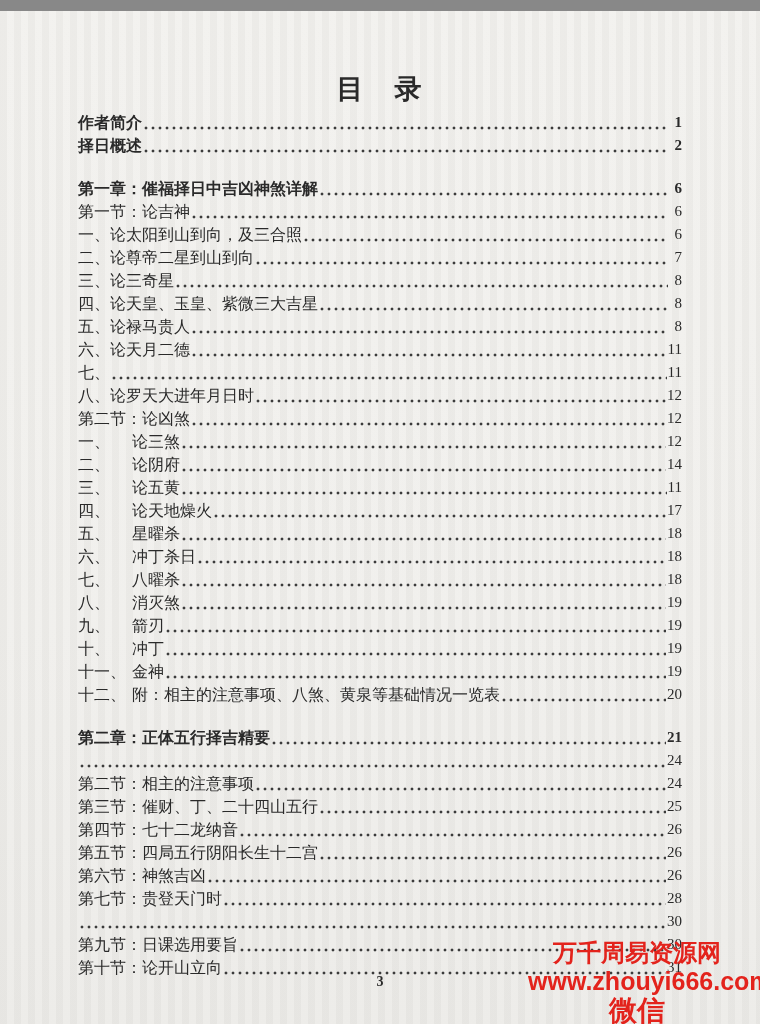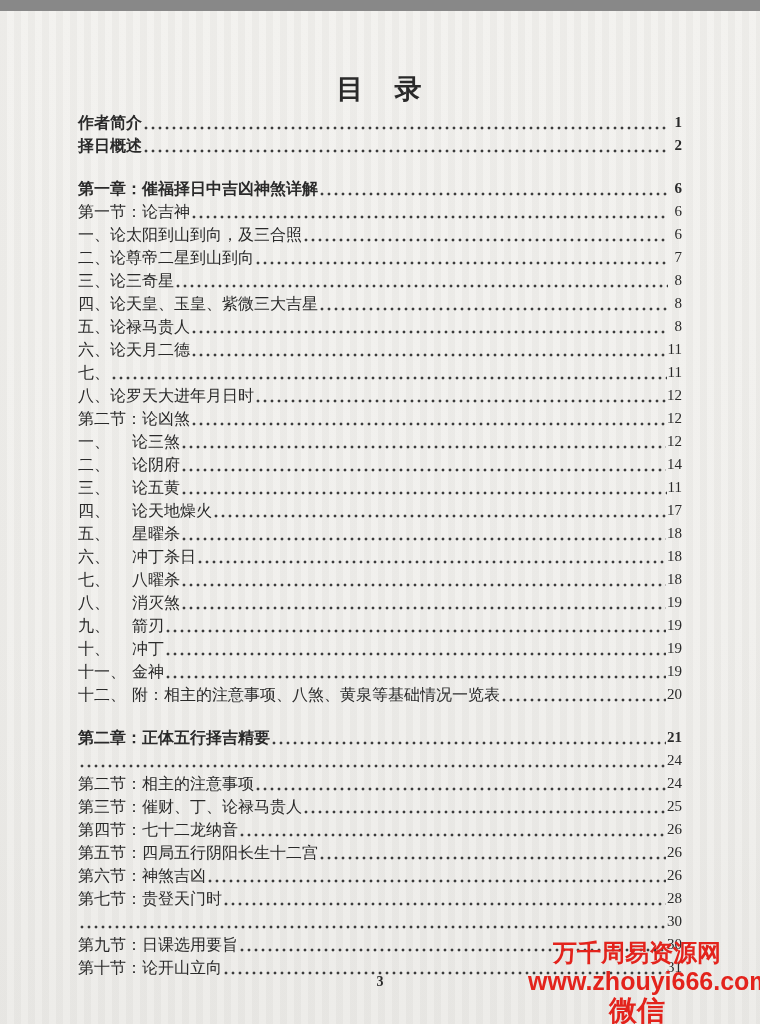--- a/index.html
+++ b/index.html
@@ -230,21 +230,21 @@
       <div class="row section">
         <span class="leader"></span>
         <span class="pg">24</span>
       </div>
       <div class="row section">
         <span class="label">第二节：相主的注意事项</span>
         <span class="leader"></span>
         <span class="pg">24</span>
       </div>
       <div class="row section">
-        <span class="label">第三节：催财、丁、论禄马贵人</span>
+        <span class="label">第三节：催财、丁、二十四山五行</span>
         <span class="leader"></span>
         <span class="pg">25</span>
       </div>
       <div class="row section">
         <span class="label">第四节：七十二龙纳音</span>
         <span class="leader"></span>
         <span class="pg">26</span>
       </div>
       <div class="row section">
         <span class="label">第五节：四局五行阴阳长生十二宫</span>

